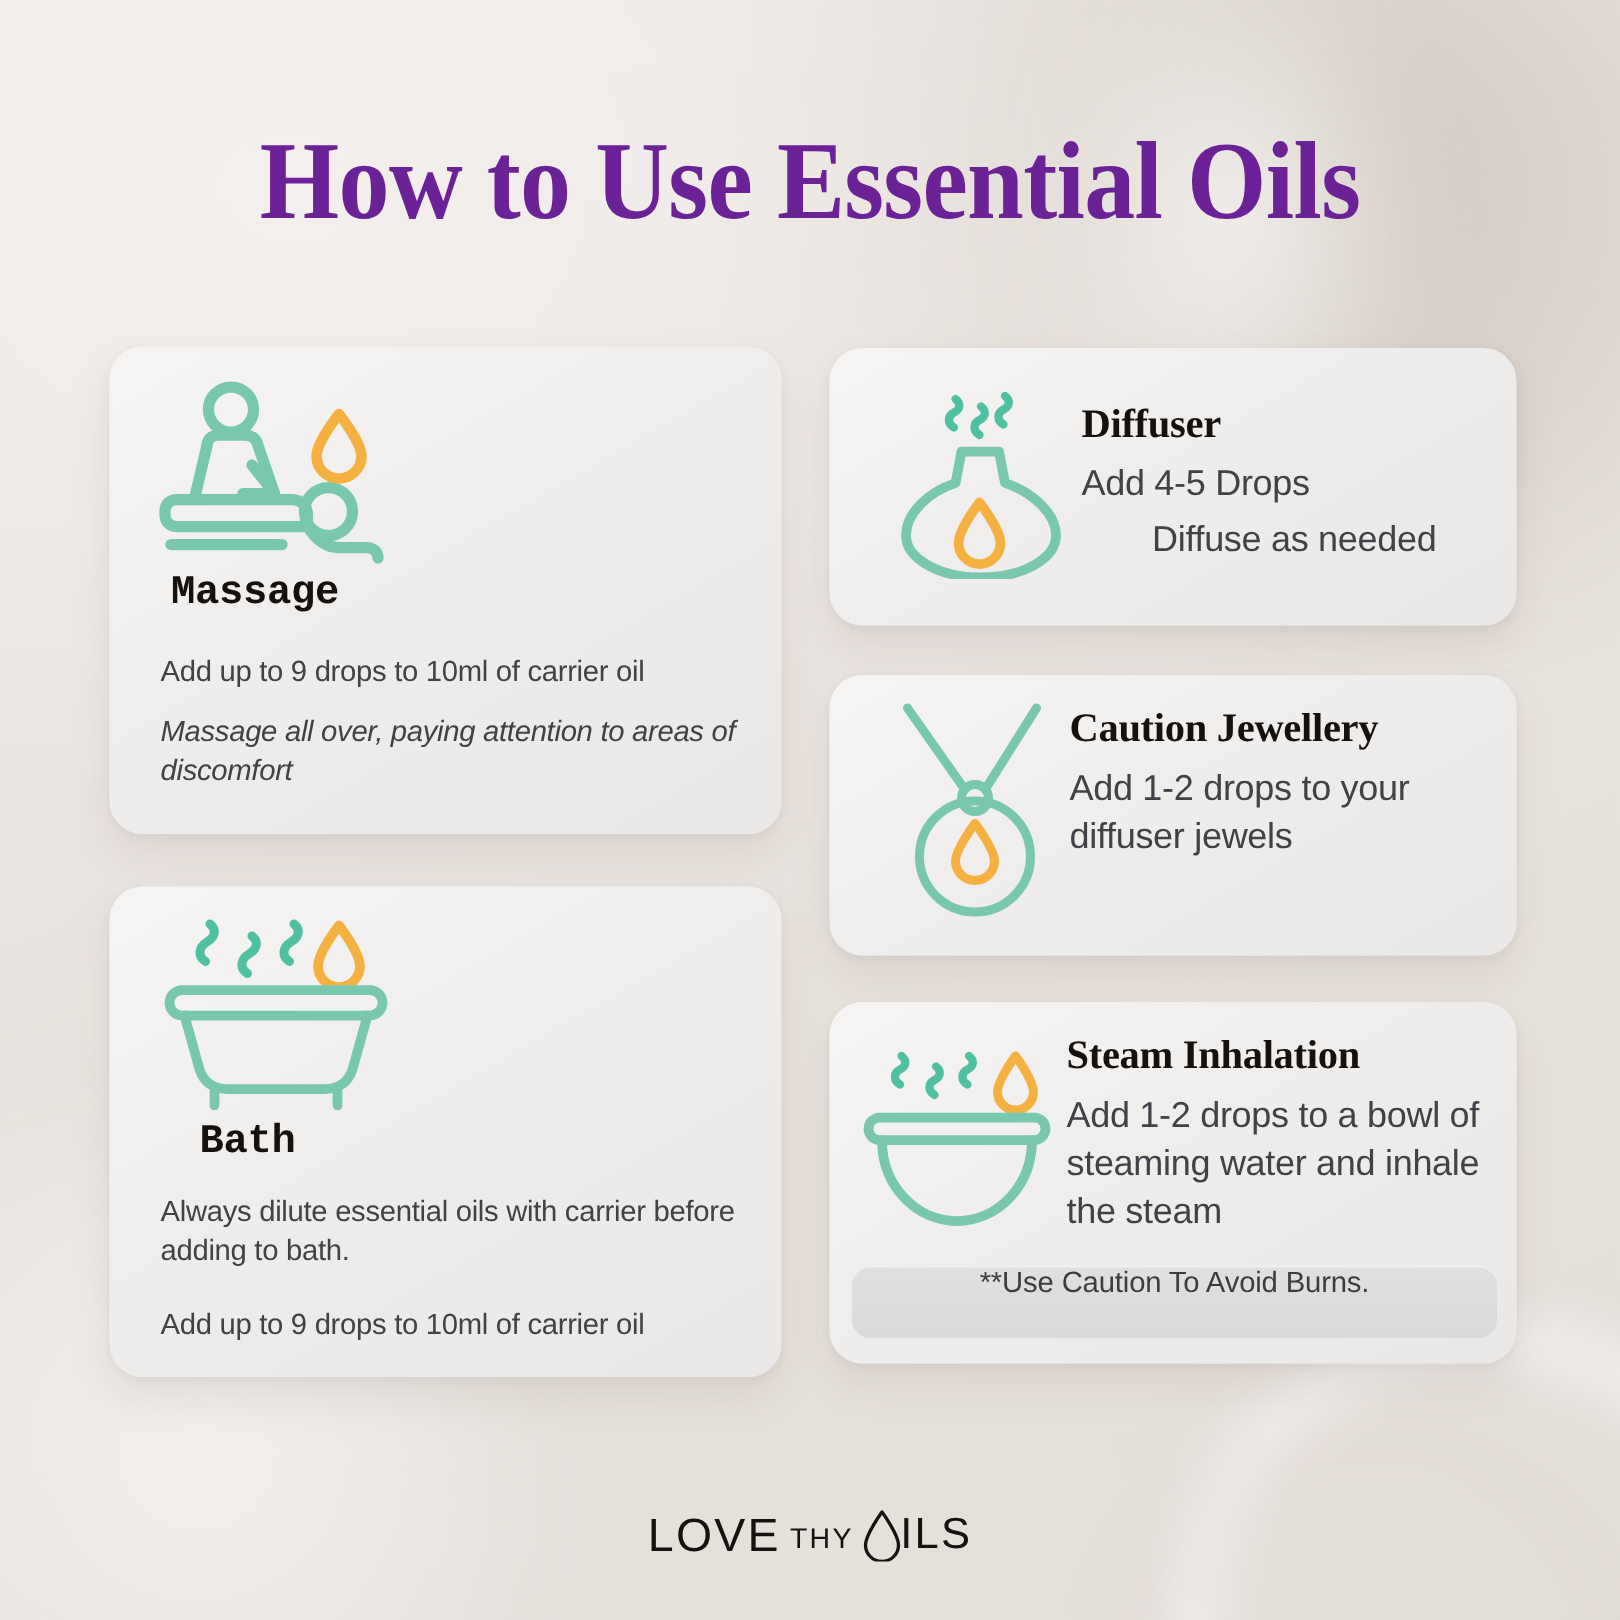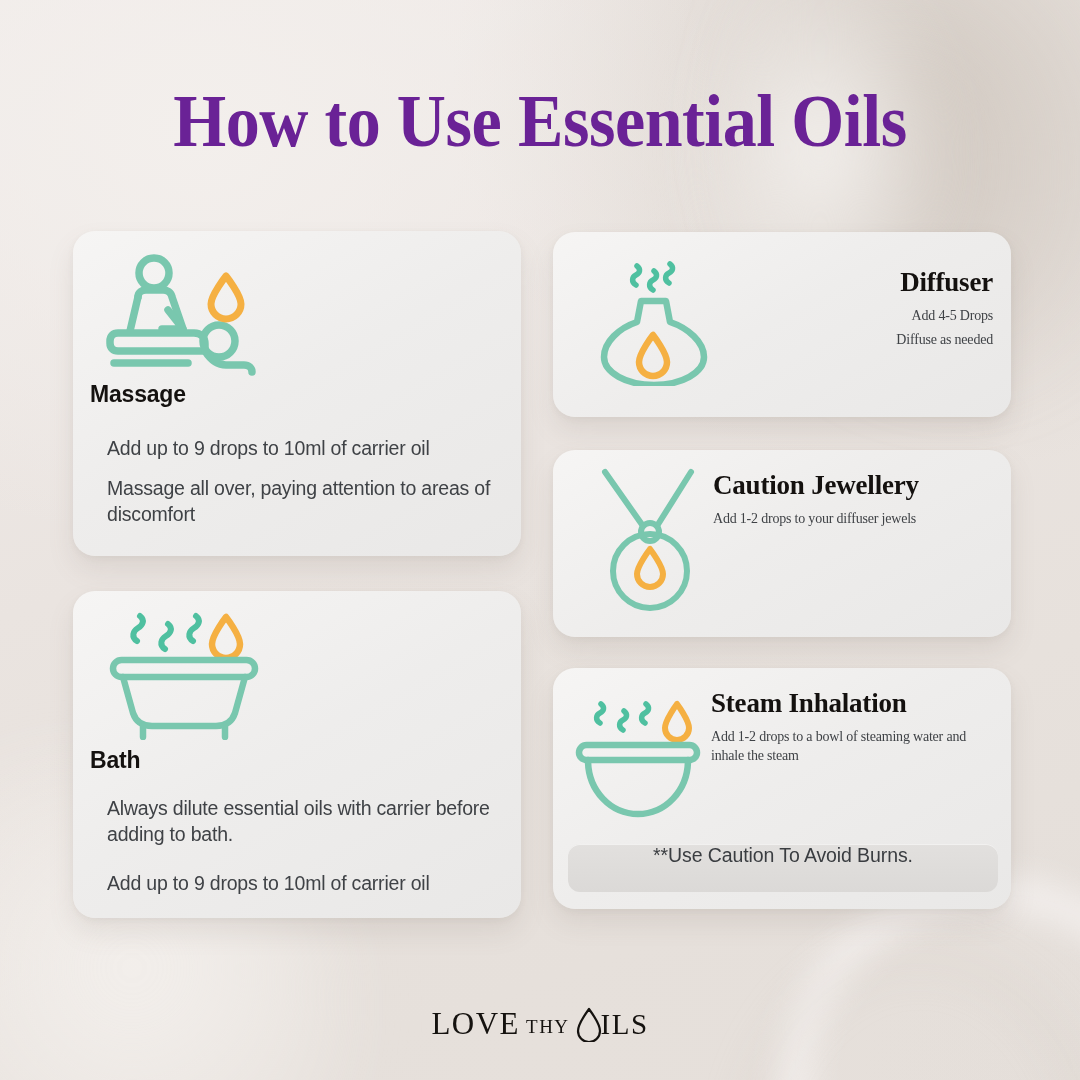--- a/index.html
+++ b/index.html
@@ -69,57 +69,56 @@
     position:absolute;
     border-radius:22px;
     background:linear-gradient(150deg,#f6f5f4 0%, #eeedec 48%, #e9e8e7 100%);
     box-shadow:0 14px 26px rgba(120,108,100,.13), 0 2px 6px rgba(120,108,100,.07);
   }
 
   
   #card-massage{ left:73px;  top:231px; width:448px; height:325px; }
   #card-bath   { left:73px;  top:591px; width:448px; height:327px; }
   
-  #card-diffuser { left:553px; top:232px; width:458px; height:185px;text-align:right; }
+  #card-diffuser { left:553px; top:232px; width:458px; height:185px; }
   #card-jewellery{ left:553px; top:450px; width:458px; height:187px; }
   #card-steam    { left:553px; top:668px; width:458px; height:241px; }
 
   
   .stacked .icon-wrap{ position:absolute; left:33px; top:22px; }
   .stacked .c-title{
-    position:absolute; left:17px;
-    font-family:Liberation Sans, sans-serif;
-    font-weight:700; font-size:23px; color:#14110f;
+    position:absolute; left:41px;
+    font-family:Liberation Mono, monospace;
+    font-weight:700; font-size:27px; color:#14110f;
     letter-spacing:-0.2px;
   }
   .stacked .c-body{
     position:absolute; left:34px; right:24px;
     font-size:19.5px; line-height:1.33; color:#3f4246;
     letter-spacing:-0.2px;
   }
   #card-massage .c-title{ top:150px; }
   #card-massage .line-1 { top:205px; }
-  #card-massage .line-2 { top:245px; }
+  #card-massage .line-2 { top:245px;font-style:italic; }
   #card-bath .icon-wrap{ top:14px; }
-  #card-bath .c-title { top:156px; }
+  #card-bath .c-title { top:156px;margin-left:19px; }
   #card-bath .line-1  { top:205px; }
   #card-bath .line-2  { top:280px; }
 
   
   .side .icon-wrap{ position:absolute; }
   .side .txt{ position:absolute; }
   .side .c-title{
     font-family:"Liberation Serif", serif;
     font-weight:700; font-size:27px; color:#14110f;
     letter-spacing:-0.2px; margin-bottom:9px;
   }
   .side .c-body{
-    font-size:14px; line-height:1.34; color:#3f4246;
+    font-size:24px; line-height:1.34; color:#3f4246;
     letter-spacing:-0.2px;
-    font-family:Liberation Serif, serif;
   }
   .side .c-body + .c-body{ margin-top:5px;margin-left:47px; }
 
   #card-diffuser  .icon-wrap{ left:43px; top:22px; }
   #card-diffuser  .txt{ left:168px; top:35px; right:18px; }
   #card-jewellery .icon-wrap{ left:42px; top:16px; }
   #card-jewellery .txt{ left:160px; top:20px; right:14px; }
   #card-steam     .icon-wrap{ left:20px; top:28px; }
   #card-steam     .txt{ left:158px; top:20px; right:14px; }
 
@@ -128,21 +127,21 @@
     height:48px; border-radius:12px;
     background:linear-gradient(180deg,#e2e0de 0%, #dbd9d7 100%);
     display:flex; align-items:flex-start; justify-content:center;
     font-size:19.5px; color:#3a3d41; letter-spacing:-0.1px;
     box-shadow:inset 0 1px 0 rgba(255,255,255,.55);
   }
 
   
   #logo{
     position:absolute; left:0; right:0; bottom:36px;
-    display:flex; align-items:center; justify-content:center; gap:0;font-family:Liberation Serif, serif;
+    display:flex; align-items:center; justify-content:center; gap:0;
   }
   #logo .lv-love{
     font-size:31px; letter-spacing:1.5px; color:#15120f; font-weight:400;
   }
   #logo .lv-thy{
     font-size:19px; letter-spacing:1.5px; color:#15120f; margin:0 5px 0 6px;
     position:relative; top:3px;
   }
   #logo .lv-drop{ display:inline-block; position:relative; top:2px; margin-right:-2px; }
   #logo .lv-oils{

